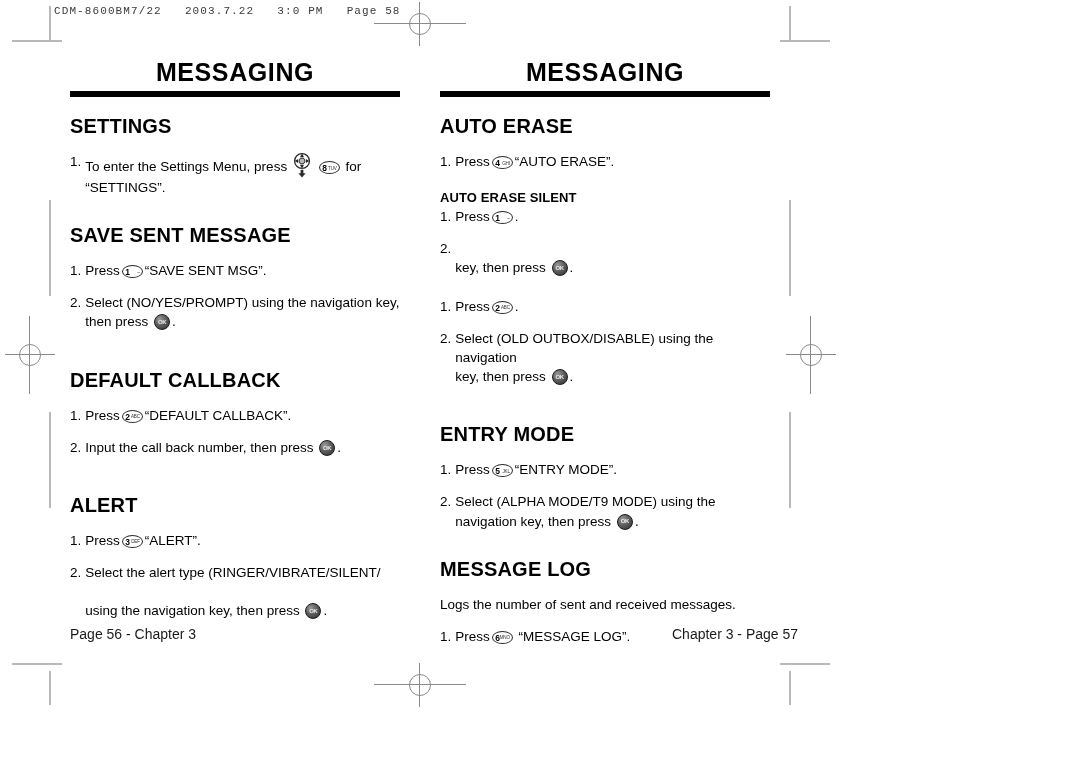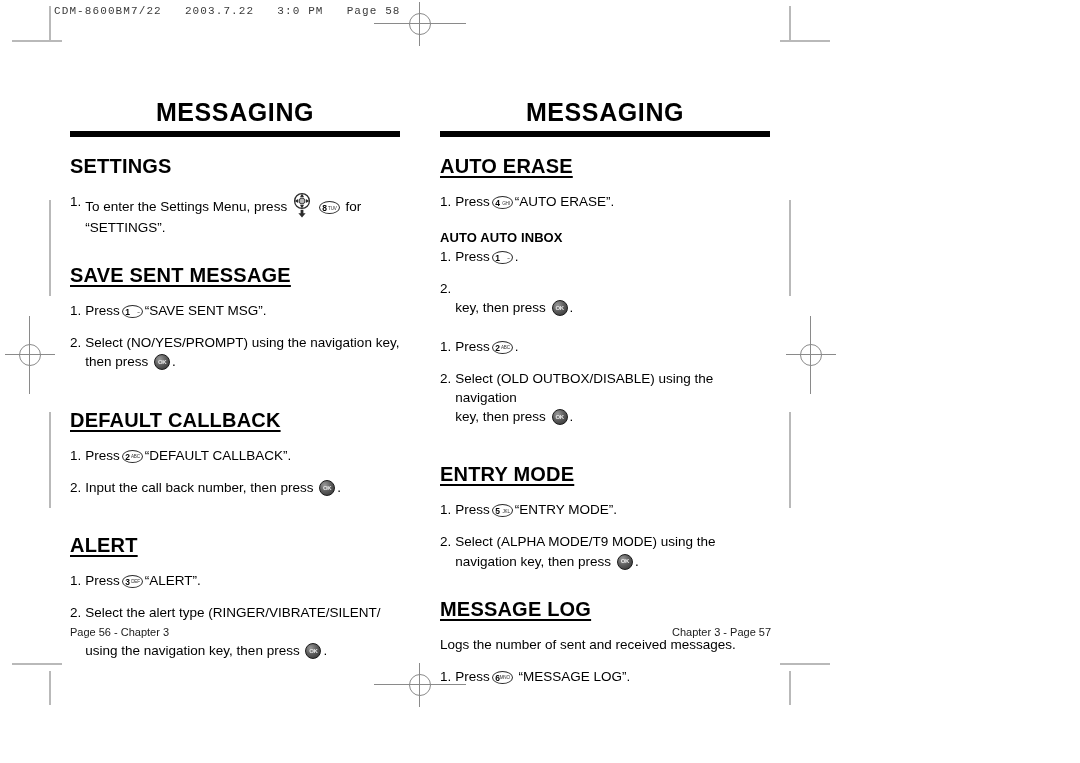--- a/index.html
+++ b/index.html
@@ -55,21 +55,20 @@
     font-size: 11px;
     letter-spacing: 1.1px;
     color: #3b3b3b;
     white-space: pre;
   }
 
   
   .page {
     position: absolute;
     top: 60px;
-    margin-top: 40px;
   }
   .page-left  { left: 70px;  width: 330px; }
   .page-right { left: 440px; width: 330px; }
 
   .chapter-title {
     font-size: 25px;
     font-weight: bold;
     letter-spacing: 0.6px;
     margin: 0;
     padding: 0 0 6px 0;
@@ -90,21 +89,20 @@
   }
   .rule-double::before { content: ""; display: block; }
 
   .sec-title {
     font-size: 20px;
     font-weight: bold;
     letter-spacing: 0.2px;
     margin: 0 0 14px 0;
   }
   .sec-title.underlined {
-    text-decoration: underline;
     text-underline-offset: 3px;
     display: inline-block;
     text-align: center;
   }
   .sub-title {
     font-size: 13px;
     font-weight: bold;
     letter-spacing: 0.1px;
     margin: 0 0 2px 0;
   }
@@ -195,21 +193,21 @@
     width: 20px;
     height: 26px;
     margin: 0 1px;
     position: relative;
   }
 
   
   .footer {
     position: absolute;
     top: 626px;
-    font-size: 11px;
+    font-size: 14px;
     color: #1a1a1a;
     font-family: "Liberation Sans", sans-serif;
   }
   .footer-left  { left: 70px; }
   .footer-right { left: 672px; }
 </style>
 </head>
 <body>
 
 <div>
@@ -355,21 +353,21 @@
 
     <div class="step">
       <span class="step-num">1.</span>
       <span class="step-body"><span>Press</span><span class="keycap"><span class="kn">4</span><span class="ks">GHI</span></span><span>“AUTO ERASE”.</span></span>
     </div>
   </div>
 
   <div class="gap-sm"></div>
 
   <div>
-    <div class="sub-title">AUTO AUTO INBOX</div>
+    <div class="sub-title">AUTO ERASE SILENT</div>
 
     <div class="step">
       <span class="step-num">1.</span>
       <span class="step-body"><span>Press</span><span class="keycap"><span class="kn">1</span><span class="ks">~</span></span><span>.</span></span>
     </div>
 
     <div class="step">
       <span class="step-num">2.</span>
       <span class="step-body"><br>
         <span>key, then press</span>

